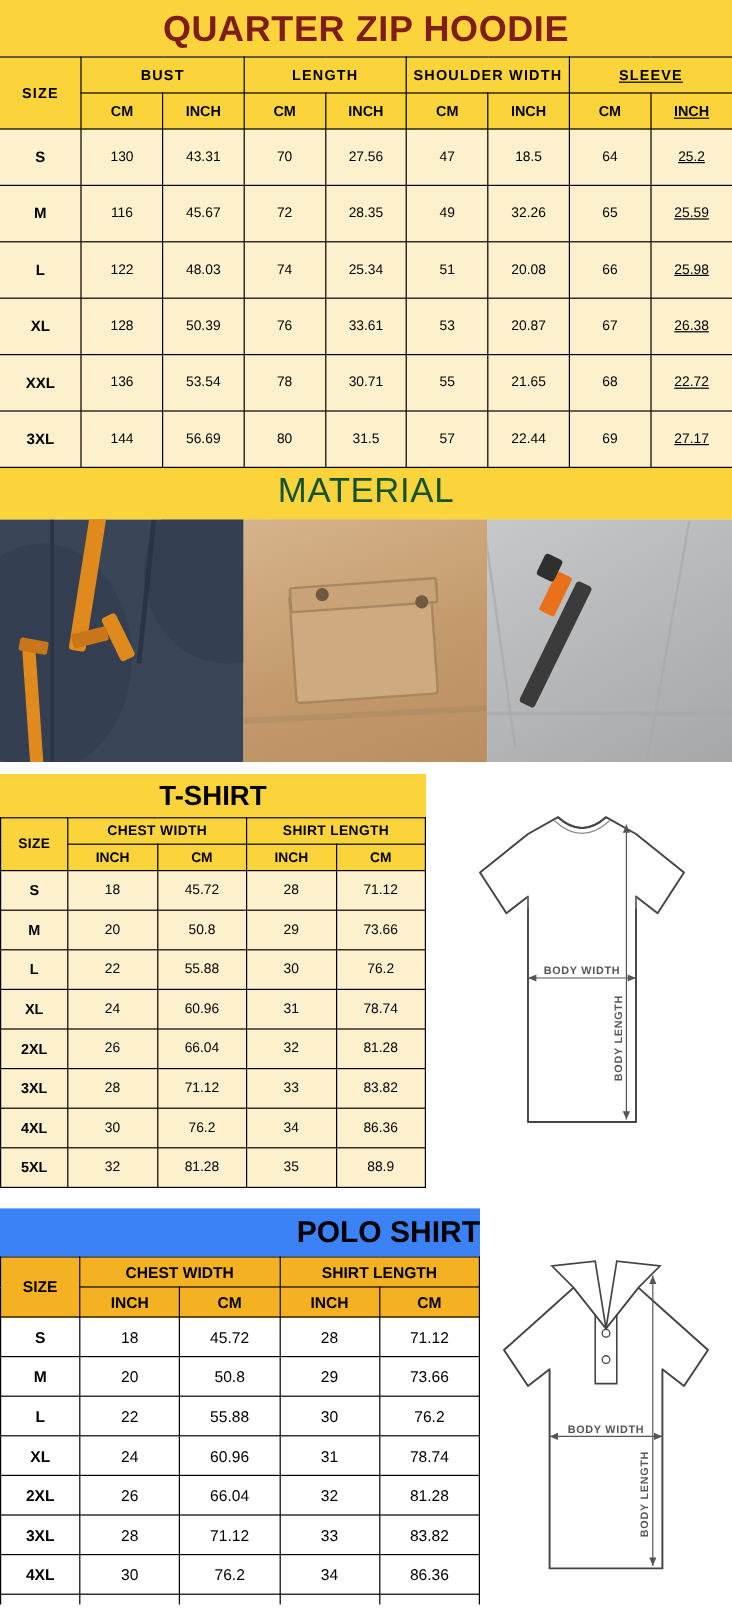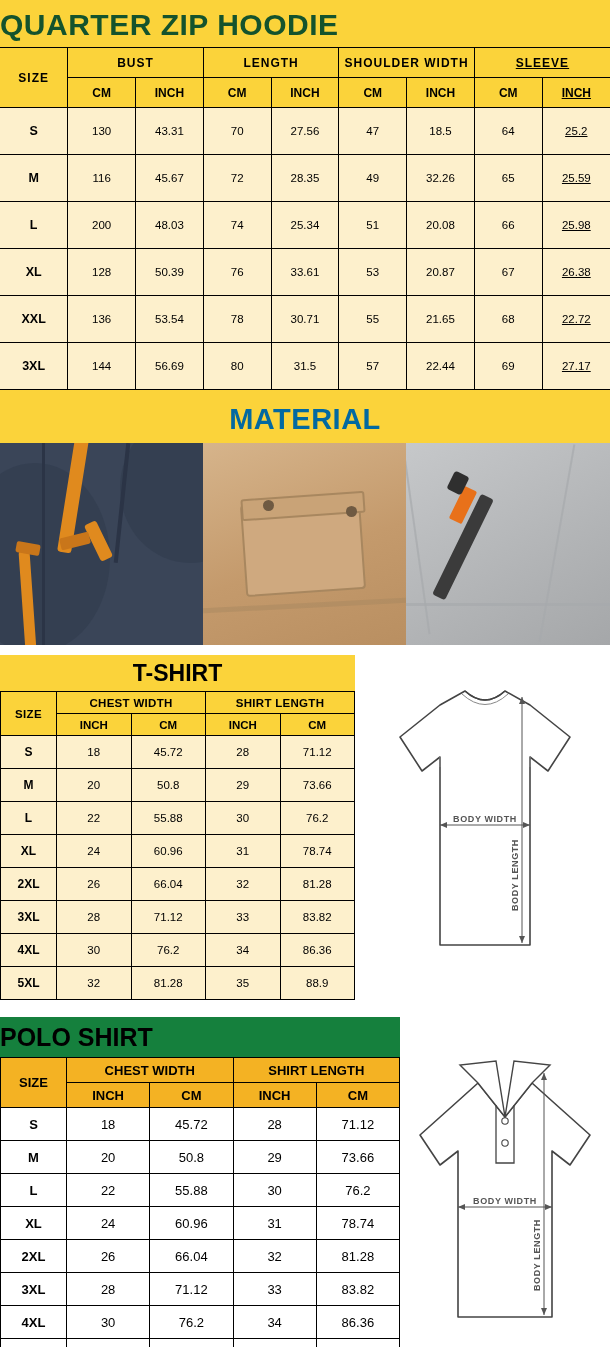--- a/index.html
+++ b/index.html
@@ -7,23 +7,24 @@
     margin: 0; padding: 0;
     width: 610px;
     background: #ffffff;
     font-family: "Liberation Sans", sans-serif;
   }
   .page { width: 610px; position: relative; }
 
   
   .hoodie-title {
     background: #FBD33A;
+    text-align: center;
     font-size: 30px;
     font-weight: bold;
-    color: #14532d;
+    color: #7f1d1d;
     letter-spacing: 0.5px;
     padding: 8px 0 6px 0;
     line-height: 1.1;
   }
   table.hoodie {
     width: 610px;
     border-collapse: collapse;
     table-layout: fixed;
     background: #FDF0CC;
   }
@@ -54,24 +55,24 @@
   }
   table.hoodie tbody tr td { height: 47px; }
   .edge-left { border-left: none !important; }
   .edge-right { border-right: none !important; text-decoration: underline; }
 
   
   .material-title {
     background: #FBD33A;
     text-align: center;
     font-size: 29px;
-    font-weight: bold;
-    color: #0369a1;
+    font-weight: normal;
+    color: #14532d;
     letter-spacing: 0.5px;
-    padding: 14px 0 7px 0;
+    padding: 4px 0 7px 0;
     line-height: 1.1;
   }
   .material-row { display: flex; width: 610px; height: 202px; }
   .mat-cell { position: relative; overflow: hidden; height: 202px; }
   .mat-1 { width: 203px; background: #3a4558; }
   .mat-2 { width: 203px; background: #c8a47c; }
   .mat-3 { width: 204px; background: #b9bbbd; }
 
   
   .zip-strap {
@@ -145,22 +146,22 @@
   }
   table.tee .unit {
     background: #FBD33A;
     font-weight: bold;
     font-size: 11.5px;
     height: 22px;
   }
   table.tee .sz { font-weight: bold; font-size: 12px; }
 
   .polo-title {
-    background: #15803d;
-    text-align: left;
+    background: #3b82f6;
+    text-align: right;
     font-size: 25px;
     font-weight: bold;
     color: #000;
     padding: 7px 0 6px 0;
     line-height: 1.1;
   }
   table.polo {
     width: 400px;
     border-collapse: collapse;
     table-layout: fixed;
@@ -241,21 +242,21 @@
         <td>45.67</td>
         <td>72</td>
         <td>28.35</td>
         <td>49</td>
         <td>32.26</td>
         <td>65</td>
         <td class="edge-right">25.59</td>
       </tr>
       <tr>
         <td class="sz edge-left">L</td>
-        <td>200</td>
+        <td>122</td>
         <td>48.03</td>
         <td>74</td>
         <td>25.34</td>
         <td>51</td>
         <td>20.08</td>
         <td>66</td>
         <td class="edge-right">25.98</td>
       </tr>
       <tr>
         <td class="sz edge-left">XL</td>

